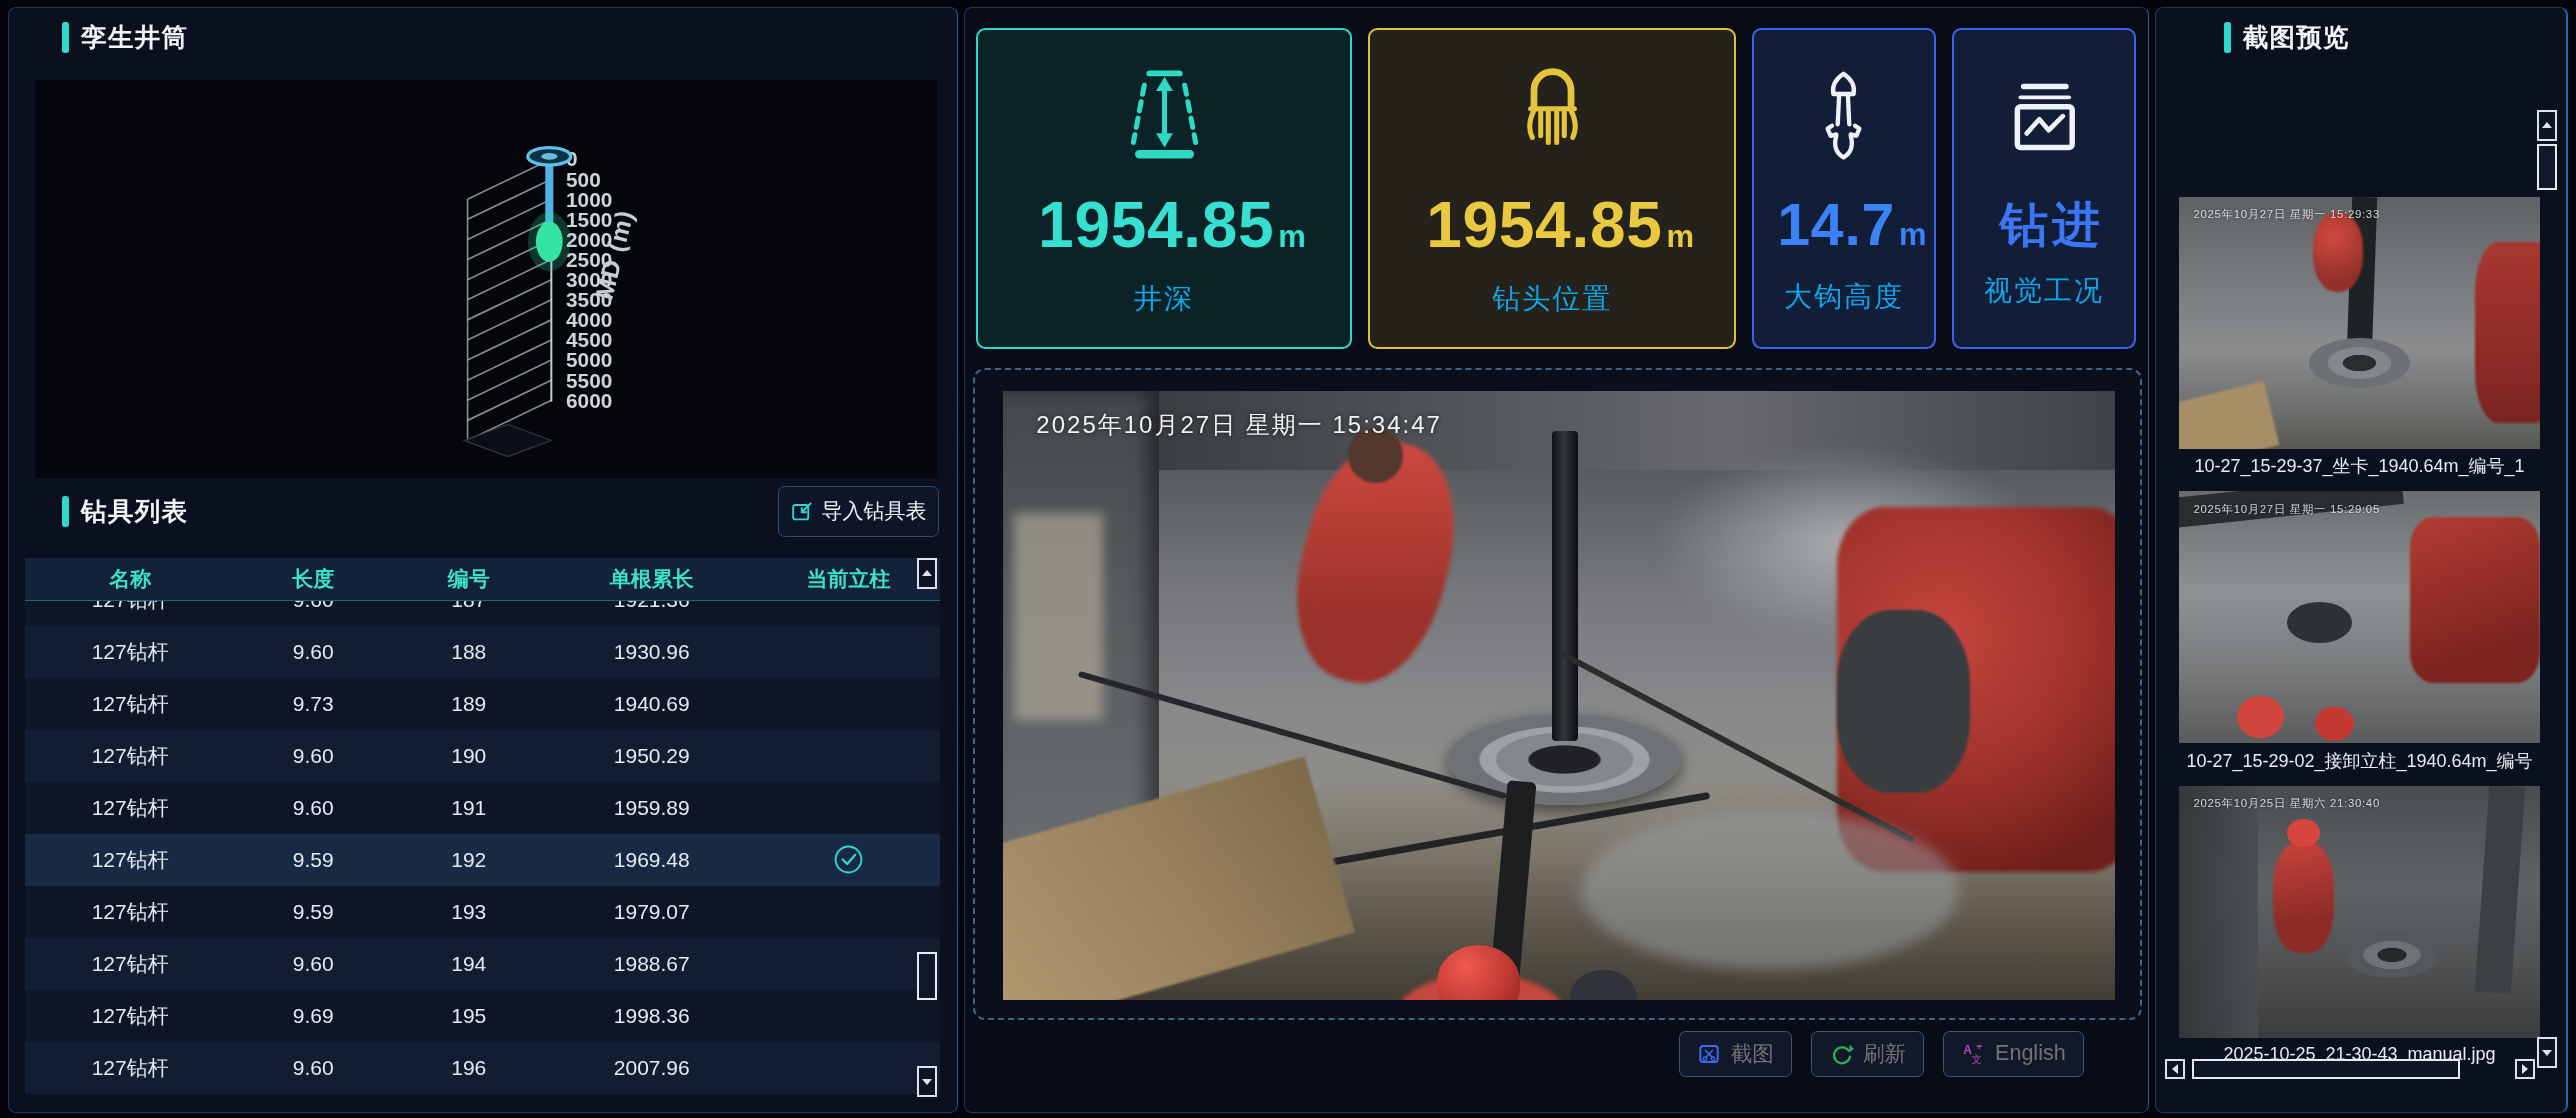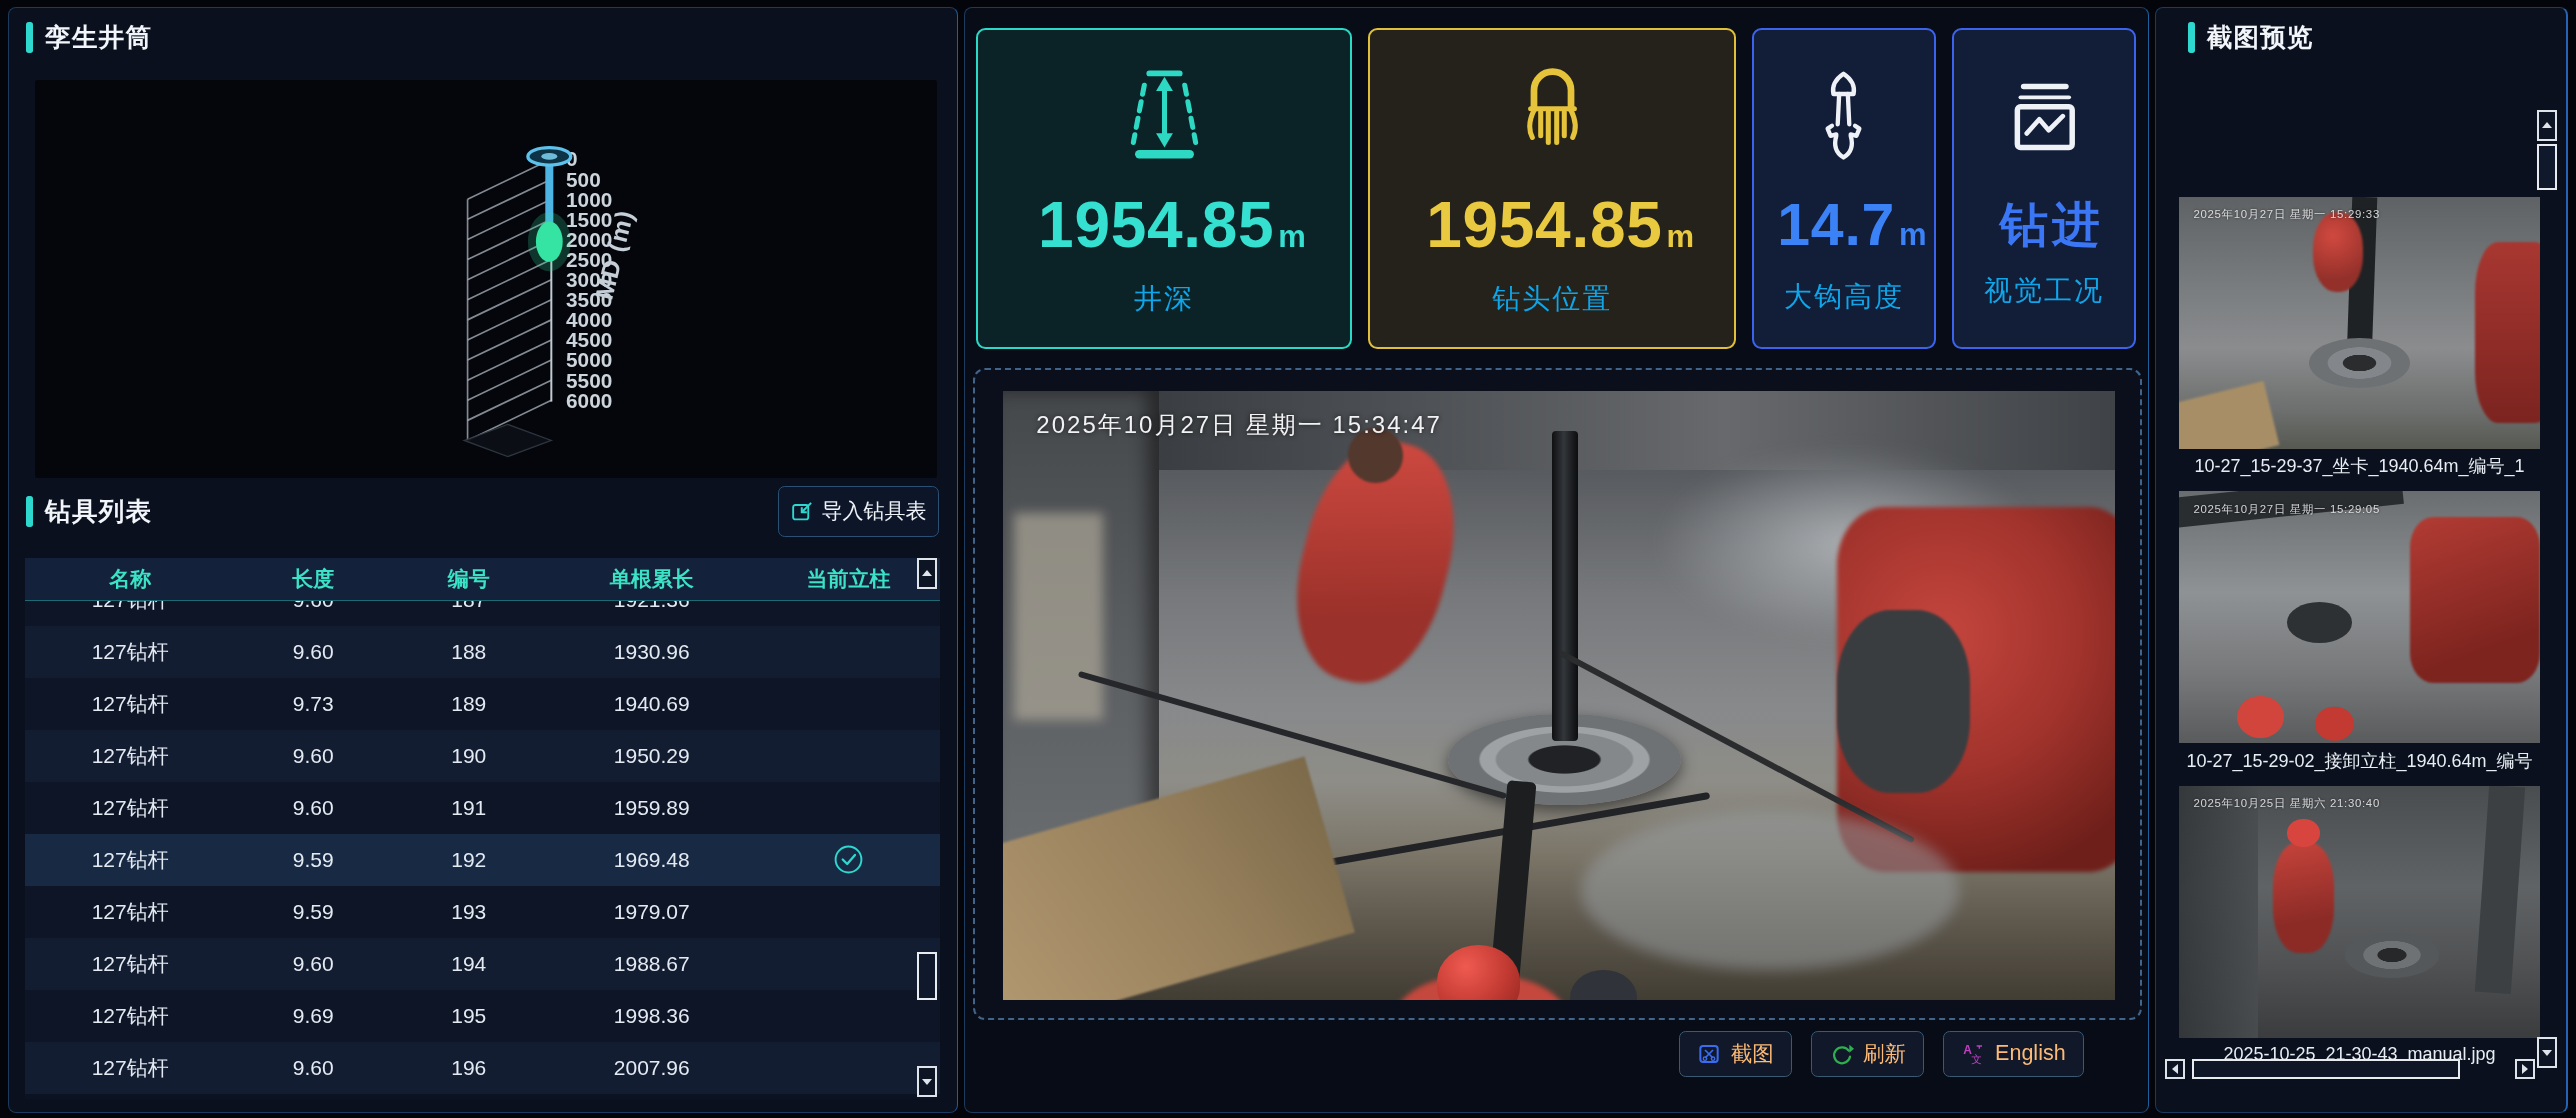--- a/index.html
+++ b/index.html
@@ -6,21 +6,21 @@
   html,body { background:#03050a; }
   body { font-family:"Liberation Sans", sans-serif; }
   .screen { position:relative; width:2576px; height:1119px; background:#03050a; overflow:hidden; }
 
   
   .panel { position:absolute; background:#0a101d; border:1.3px solid #1c3a5e; border-radius:8px; }
   .left-panel  { left:8px;  top:6.7px; width:950px; height:1106px; border-right-color:#1e5f9e; }
   .mid-panel   { left:964px;top:6.7px; width:1185px; height:1106px; background:#070c16; border-right-color:#1e5f9e; }
   .right-panel { left:2155px;top:6.7px; width:413px;  height:1106px; border-right:2.7px solid #2465b5; }
 
-  .panel-title { position:absolute; display:flex; align-items:center; gap:12px; }
+  .panel-title { position:absolute; display:flex; align-items:center; gap:12px;margin-left:36px; }
   .accent-bar { width:6.7px; height:31px; background:#2fd8cf; border-radius:2.7px; }
   .panel-title .t-text { color:#f2f5f9; font-size:25.5px; font-weight:bold; letter-spacing:1.3px; }
 
   
   .lp-title { left:17.4px; top:12px; }
   .wellbore { position:absolute; left:25.5px; top:72px; width:902px; height:398px; background:#04060c; border-radius:2.7px; }
 
   
   .tools-title { left:17.4px; top:486px; }
   .import-btn { position:absolute; left:769px; top:478px; width:161px; height:51px; background:#0d1628;
@@ -98,21 +98,21 @@
   .v-wet { left:52%; bottom:5%; width:34%; height:26%; border-radius:50%; background:#9aa0a5; opacity:.5; filter:blur(6.7px); }
   .v-helm1 { left:39%; bottom:-3%; width:7.5%; height:12%; border-radius:50% 50% 42% 42%;
     background:radial-gradient(circle at 35% 30%, #ef5a50, #c23a32 55%, #8e251f); }
   .v-body1 { left:35%; bottom:-15%; width:16%; height:19%; border-radius:42%; background:#c4483d; filter:blur(2.7px); }
   .v-helm2 { left:51%; bottom:-4%; width:6%; height:9%; border-radius:50%; background:#30343a; filter:blur(0.7px); }
   .vid-ts { left:3%; top:3%; color:#f0f2f4; font-size:24px; letter-spacing:2px; text-shadow:0 0 5.4px rgba(0,0,0,.7); }
 
   
   .actions { position:absolute; right:64px; bottom:35px; display:flex; gap:19px; }
   .action-btn { height:46px; padding:0 17.4px; background:#10182a; border:1.3px solid #3a5a74; border-radius:6.7px;
-    color:#fdba74; font-size:21.5px; font-family:inherit; display:flex; align-items:center; gap:9.4px; cursor:pointer; }
+    color:#737373; font-size:21.5px; font-family:inherit; display:flex; align-items:center; gap:9.4px; cursor:pointer; }
 
   
   .rp-title { left:32px; top:12px; }
   .filters { position:absolute; left:10.7px; top:67px; width:377px; display:flex; flex-wrap:wrap; gap:10.7px 10.7px; }
   .filter-btn { height:38px; padding:0 16px; border-radius:5.4px; font-size:21px; font-family:inherit;
     background:transparent; border:1.3px solid #1e4f62; color:#2fa4b4; cursor:pointer; }
   .filter-btn.active { border-color:#2fd8cf; color:#3ae2d2; background:rgba(46,217,195,.12); }
   .thumbs { position:absolute; left:23px; top:189px; width:361px; }
   .thumb-item { margin-bottom:13.4px; }
   .thumb-img { position:relative; width:361px; height:252px; overflow:hidden; background:#666; }

